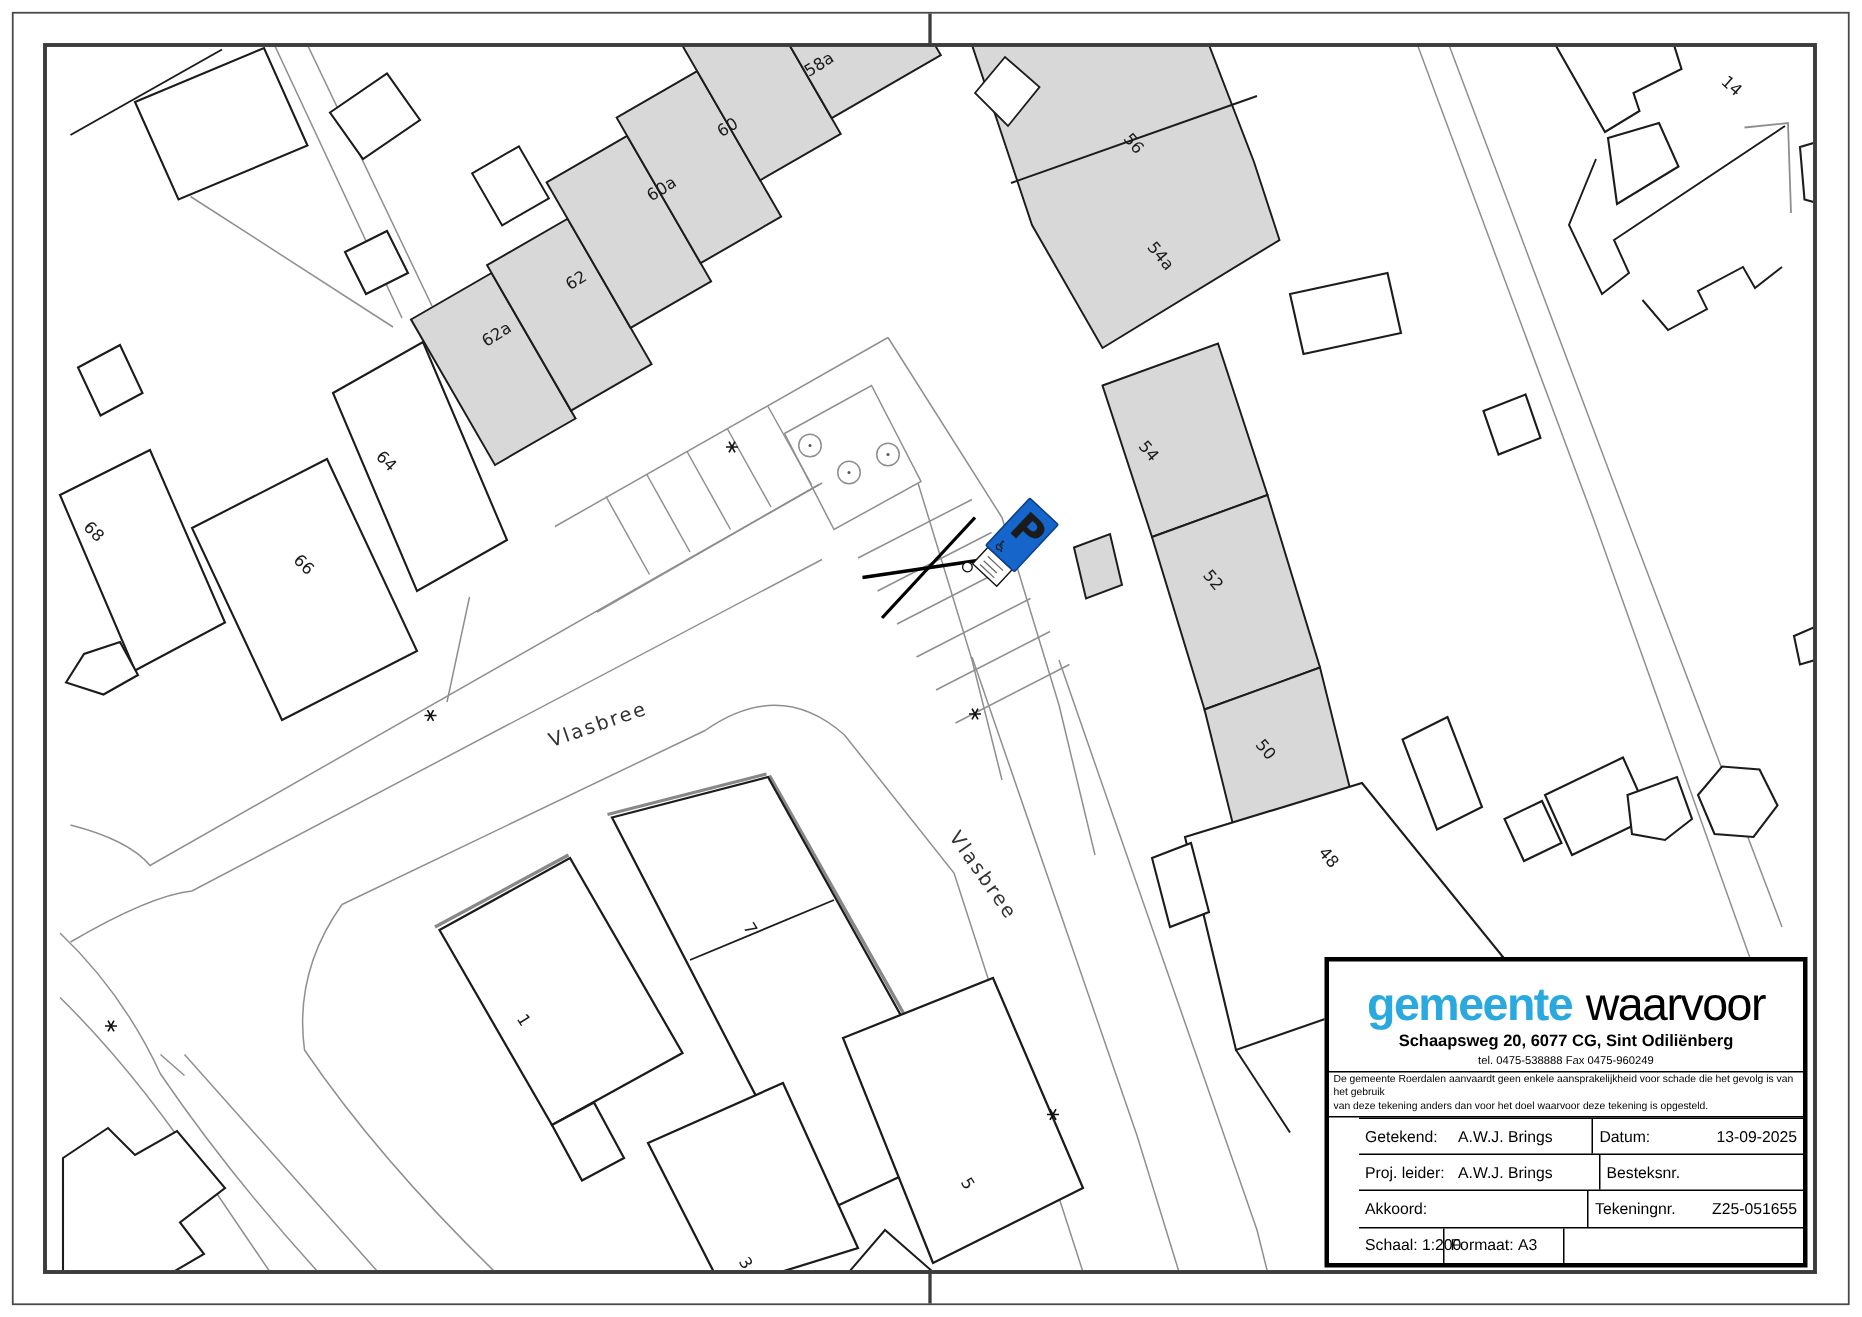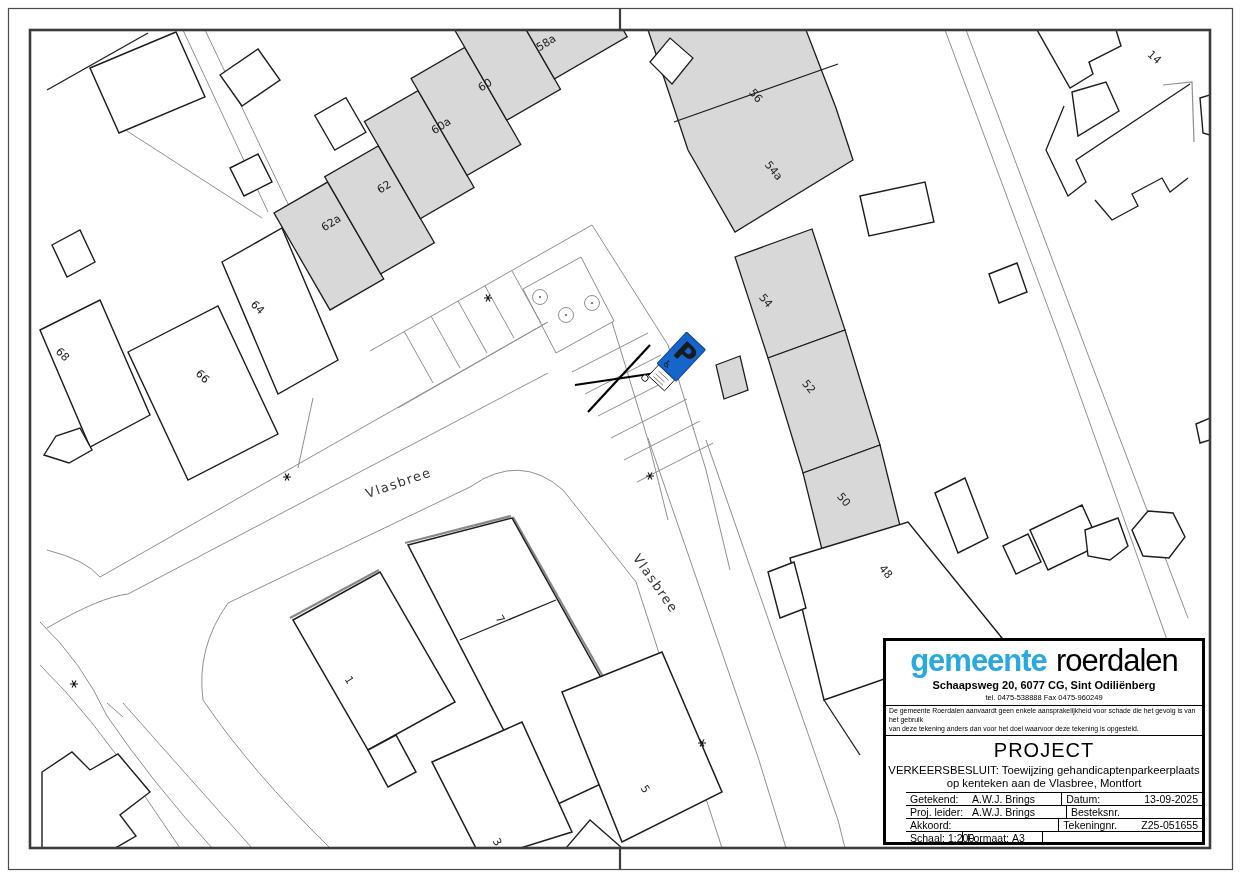--- a/index.html
+++ b/index.html
@@ -228,33 +228,28 @@
     <rect x="8.5" y="8.5" width="1224" height="861" stroke="#4a4a4a" stroke-width="1.2"></rect>
     <rect x="30" y="30" width="1180" height="818" stroke="#3c3c3c" stroke-width="2.6"></rect>
     <path d="M620,9 L620,30" stroke="#3c3c3c" stroke-width="2.2"></path>
     <path d="M620,848 L620,869" stroke="#3c3c3c" stroke-width="2.2"></path>
   </g>
 </svg>
 
 <div class="tb">
   <div class="tb-logo">
     <span class="w1" style="color:#29a9e0">gemeente</span>
-    <span class="w2">roerdalen</span>
+    <span class="w2">waarvoor</span>
   </div>
   <div class="tb-address">Schaapsweg 20, 6077 CG, Sint Odiliënberg</div>
   <div class="tb-phone">tel. 0475-538888  Fax 0475-960249</div>
   <div class="tb-disclaimer">
     <div>De gemeente Roerdalen aanvaardt geen enkele aansprakelijkheid voor schade die het gevolg is van het gebruik</div>
     <div>van deze tekening anders dan voor het doel waarvoor deze tekening is opgesteld.</div>
   </div>
-  <div class="tb-project">
-    <div class="head">PROJECT</div>
-    <div class="l1">VERKEERSBESLUIT: Toewijzing gehandicaptenparkeerplaats</div>
-    <div class="l2">op kenteken aan de Vlasbree, Montfort</div>
-  </div>
   <div class="tb-table">
     <div class="tb-row">
       <div class="cell cl">
         <span class="lbl">Getekend:</span>
         <span class="val">A.W.J. Brings</span>
       </div>
       <div class="cell cr">
         <span class="lblr">Datum:</span>
         <span class="val">13-09-2025</span>
       </div>

